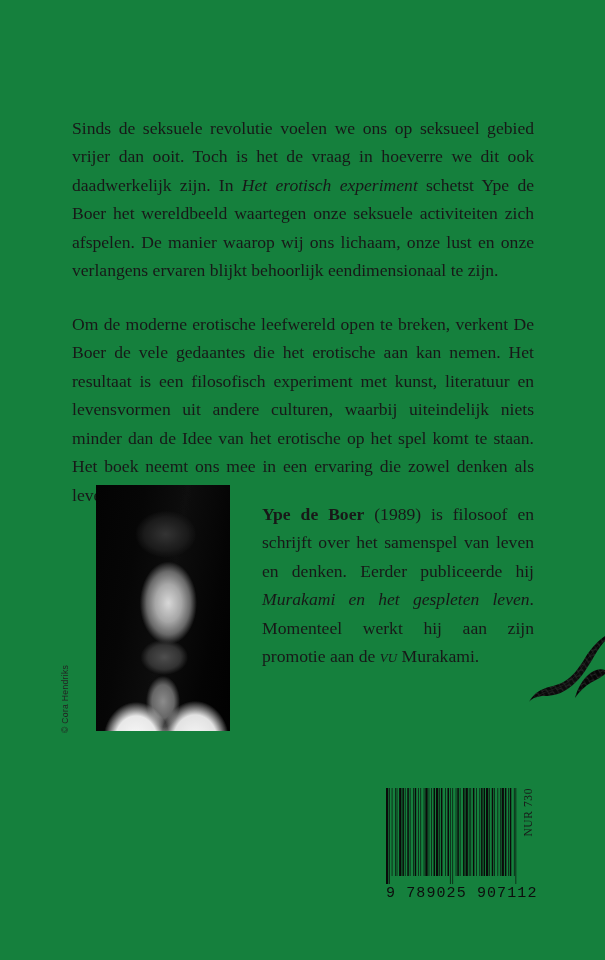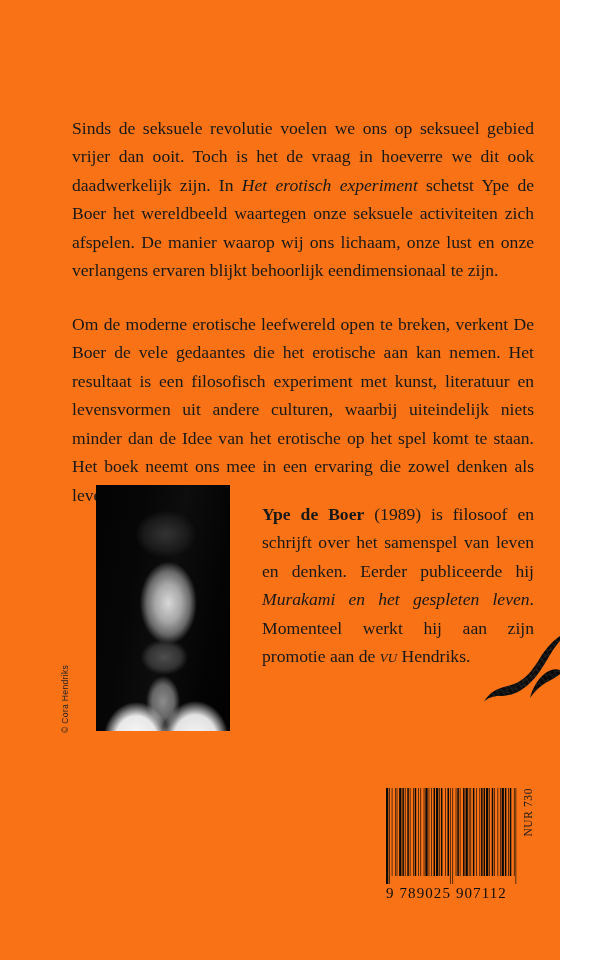--- a/index.html
+++ b/index.html
@@ -6,23 +6,23 @@
     margin: 0;
     padding: 0;
     background: #ffffff;
   }
   body {
     font-family: "Liberation Serif", "DejaVu Serif", serif;
     color: #1a1a1a;
   }
   #cover {
     position: relative;
-    width: 560px;
+    width: 605px;
     height: 960px;
-    background: #f97316;
+    background: #15803d;
     overflow: hidden;
   }
 
   
   .blurb {
     position: absolute;
     left: 72px;
     width: 462px;
     font-size: 17.6px;
     line-height: 28.5px;
@@ -133,25 +133,26 @@
     left: 0;
     top: 0;
     width: 132px;
     height: 96px;
   }
   #barcode-digits {
     position: absolute;
     left: 0;
     top: 97px;
     width: 134px;
-    font-family: Liberation Serif, serif;
+    font-family: Liberation Mono, monospace;
     font-size: 15px;
     letter-spacing: 1.1px;
     color: #0d0d0d;
     white-space: nowrap;
+    text-align: center;
   }
   #nur-code {
     position: absolute;
     left: 136px;
     top: 0px;
     transform: rotate(-90deg) translate(-100%, 0);
     transform-origin: left top;
     font-family: "Liberation Serif", serif;
     font-size: 11.5px;
     letter-spacing: 0.6px;
@@ -168,21 +169,21 @@
 
   <p class="blurb" id="para-2"><span>Om de moderne erotische leefwereld open te breken, verkent De Boer de vele gedaantes die het erotische aan kan nemen. Het resultaat is een filosofisch experiment met kunst, literatuur en levensvormen uit andere culturen, waarbij uiteindelijk niets minder dan de Idee van het erotische op het spel komt te staan. Het boek neemt ons mee in een ervaring die zowel denken als leven op zijn kop zet.</span></p>
 
   <div id="author-block">
 
     <div id="portrait-wrap">
       <div id="portrait"></div>
       <div id="photo-credit">© Cora Hendriks</div>
     </div>
 
-    <p id="bio"><b>Ype de Boer</b><span> (1989) is filosoof en schrijft over het samenspel van leven en denken. Eerder publiceerde hij </span><em>Murakami en het gespleten leven</em><span>. Momenteel werkt hij aan zijn promotie aan de </span><span class="smallcaps">vu</span><span> Hendriks.</span></p>
+    <p id="bio"><b>Ype de Boer</b><span> (1989) is filosoof en schrijft over het samenspel van leven en denken. Eerder publiceerde hij </span><em>Murakami en het gespleten leven</em><span>. Momenteel werkt hij aan zijn promotie aan de </span><span class="smallcaps">vu</span><span> Murakami.</span></p>
 
   </div>
 
   <div id="snake-ornament">
     <svg width="76" height="132" viewBox="0 0 76 132" xmlns="http://www.w3.org/2000/svg" aria-hidden="true">
       <defs>
         <pattern id="scales" width="7" height="6" patternUnits="userSpaceOnUse" patternTransform="rotate(18)">
           <path d="M0 6 Q3.5 0 7 6" fill="none" stroke="#4a4a4a" stroke-width="0.9" opacity="0.55"></path>
           <path d="M-3.5 3 Q0 -3 3.5 3" fill="none" stroke="#404040" stroke-width="0.8" opacity="0.4"></path>
         </pattern>

